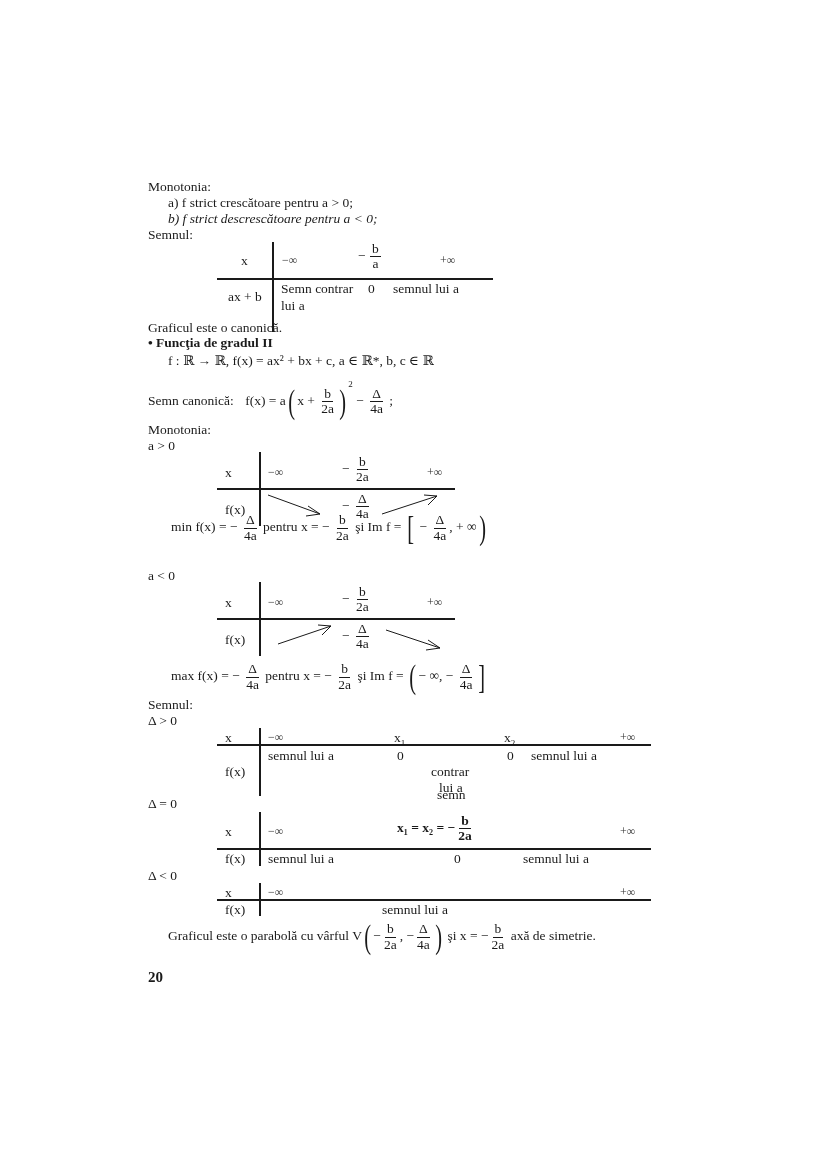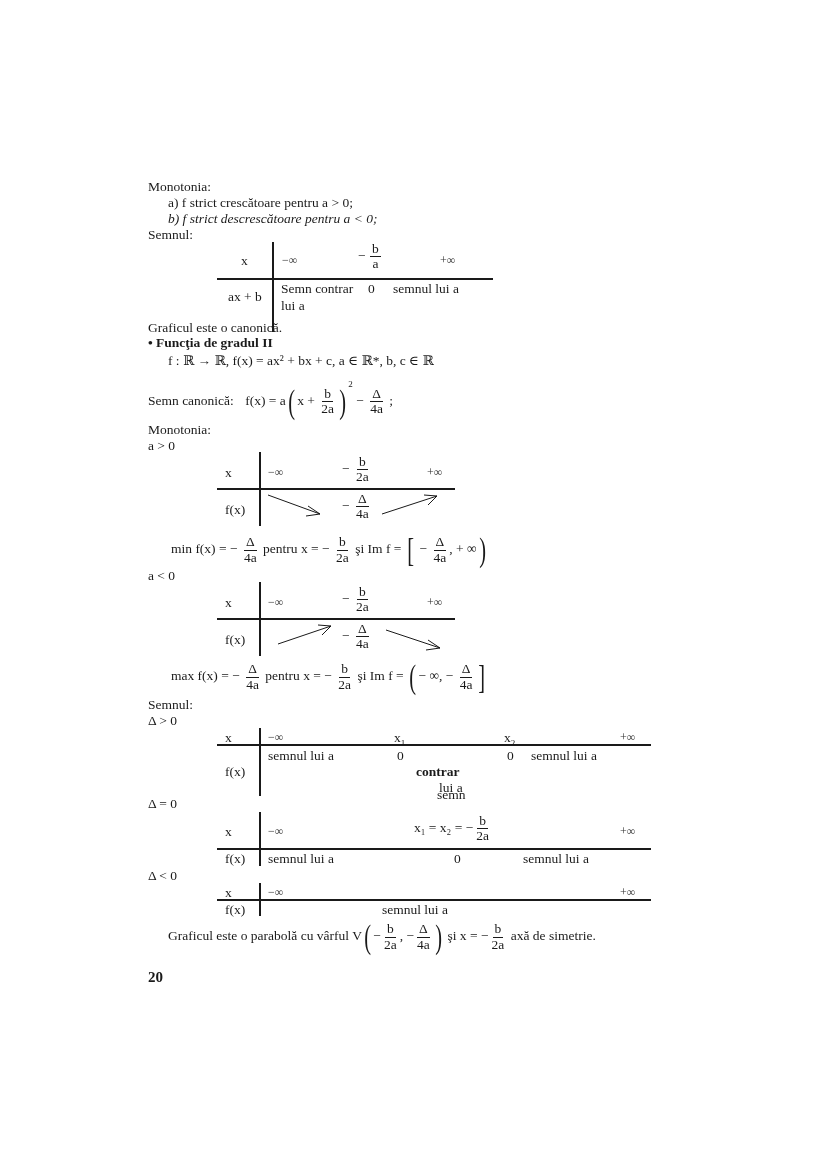--- a/index.html
+++ b/index.html
@@ -87,21 +87,21 @@
         <span class="num">Δ</span>
         <span class="den">4a</span>
       </span></div>
   <svg width="828" height="1171" style="left:0;top:0;">
     <line x1="268" y1="495" x2="320" y2="514" stroke="#1a1a1a" stroke-width="1"></line>
     <polyline points="308,506 320,514 306,516" fill="none" stroke="#1a1a1a" stroke-width="1"></polyline>
     <line x1="382" y1="514" x2="437" y2="496" stroke="#1a1a1a" stroke-width="1"></line>
     <polyline points="424,495 437,496 428,505" fill="none" stroke="#1a1a1a" stroke-width="1"></polyline>
   </svg>
 </div>
-<div class="abs" style="left:171px;top:533px;">
+<div class="abs" style="left:171px;top:511px;">
   <span>min f(x) = −</span>
   <span class="frac">
       <span class="num">Δ</span>
       <span class="den">4a</span>
     </span>
   <span>pentru  x = −</span>
   <span class="frac">
       <span class="num">b</span>
       <span class="den">2a</span>
     </span>
@@ -161,33 +161,33 @@
   <div class="hline" style="left:217px;top:744px;width:434px;"></div>
   <div class="abs" style="left:225px;top:731px;">x</div>
   <div class="abs small" style="left:268px;top:731px;">−∞</div>
   <div class="abs" style="left:394px;top:731px;"><span>x</span><sub>1</sub></div>
   <div class="abs" style="left:504px;top:731px;"><span>x</span><sub>2</sub></div>
   <div class="abs small" style="left:620px;top:731px;">+∞</div>
   <div class="abs" style="left:225px;top:765px;">f(x)</div>
   <div class="abs" style="left:268px;top:749px;">semnul lui a</div>
   <div class="abs" style="left:397px;top:749px;">0</div>
   <div class="abs" style="left:437px;top:749px;margin-top:39px;">semn</div>
-  <div class="abs" style="left:416px;top:765px;font-weight:bold;">contrar</div>
+  <div class="abs" style="left:431px;top:765px;">contrar</div>
   <div class="abs" style="left:439px;top:781px;">lui a</div>
   <div class="abs" style="left:507px;top:749px;">0</div>
   <div class="abs" style="left:531px;top:749px;">semnul lui a</div>
 </div>
 
 <div class="abs" style="left:148px;top:797px;">Δ = 0</div>
 <div>
   <div class="vline" style="left:259px;top:812px;height:54px;"></div>
   <div class="hline" style="left:217px;top:848px;width:434px;"></div>
   <div class="abs" style="left:225px;top:825px;">x</div>
   <div class="abs small" style="left:268px;top:825px;">−∞</div>
-  <div class="abs" style="left:414px;top:814px;"><span>x₁ = x₂ = −</span><span class="frac">
+  <div class="abs" style="left:397px;top:814px;font-weight:bold;"><span>x₁ = x₂ = −</span><span class="frac">
         <span class="num">b</span>
         <span class="den">2a</span>
       </span></div>
   <div class="abs small" style="left:620px;top:825px;">+∞</div>
   <div class="abs" style="left:225px;top:852px;">f(x)</div>
   <div class="abs" style="left:268px;top:852px;">semnul lui a</div>
   <div class="abs" style="left:454px;top:852px;">0</div>
   <div class="abs" style="left:523px;top:852px;">semnul lui a</div>
 </div>
 

